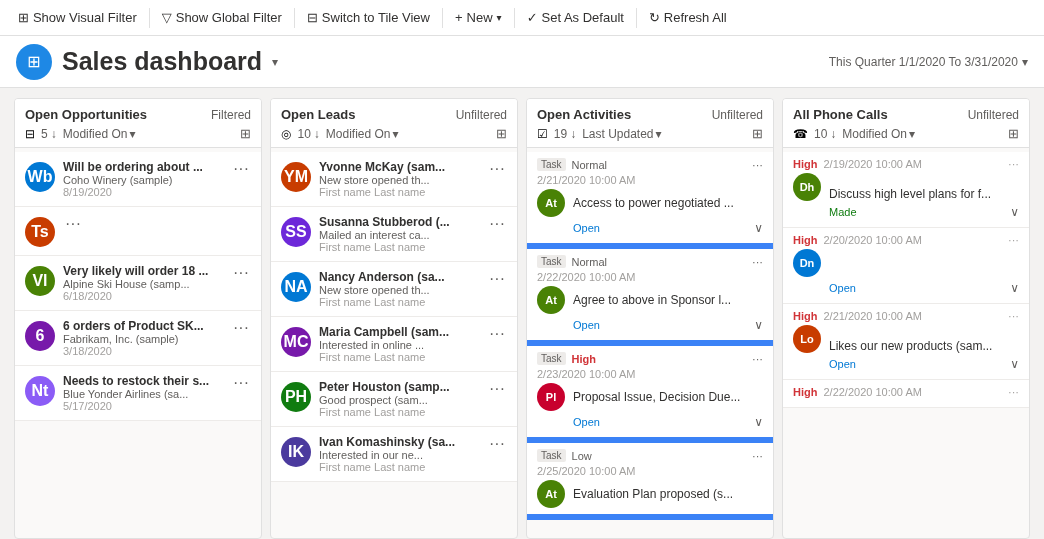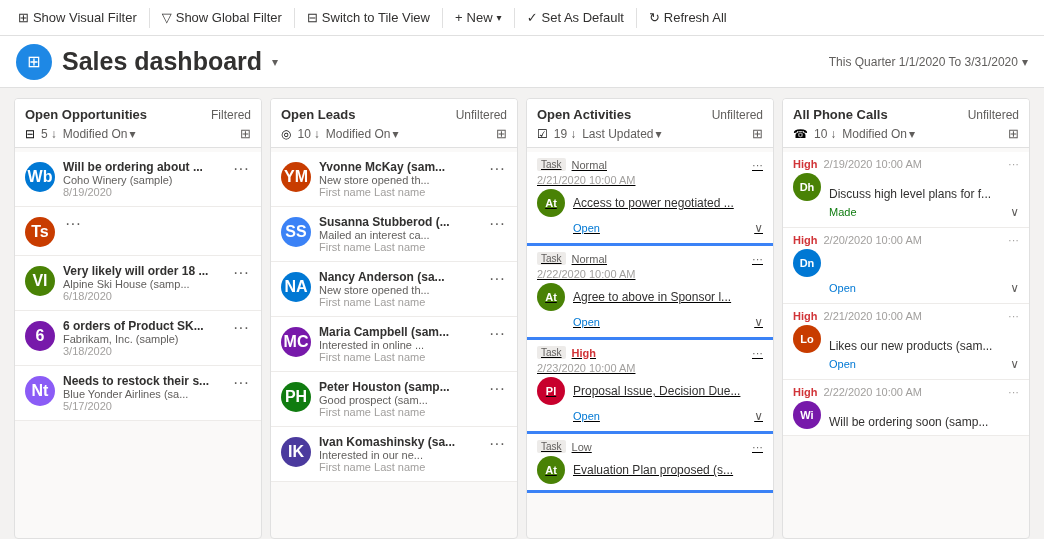--- a/index.html
+++ b/index.html
@@ -65,21 +65,21 @@
     }
     .card-content { flex: 1; min-width: 0; }
     .card-name { font-size: 12px; font-weight: 600; color: #323130; white-space: nowrap; overflow: hidden; text-overflow: ellipsis; }
     .card-sub { font-size: 11px; color: #605e5c; white-space: nowrap; overflow: hidden; text-overflow: ellipsis; }
     .card-date { font-size: 11px; color: #a19f9d; }
     .card-hint { font-size: 11px; color: #a19f9d; }
     .card-more { color: #605e5c; cursor: pointer; font-size: 16px; padding: 0 2px; flex-shrink: 0; }
 
     
     .activity-card {
-      background: #fff; border-bottom: 3px solid #3b82f6; padding: 6px 10px; cursor: pointer; text-decoration: underline;
+      background: #fff; border-bottom: 6px solid #3b82f6; padding: 6px 10px; cursor: pointer;
     }
     .activity-meta { display: flex; align-items: center; gap: 6px; font-size: 11px; color: #605e5c; margin-bottom: 3px; }
     .activity-badge { font-size: 10px; padding: 1px 4px; border-radius: 2px; background: #edebe9; color: #605e5c; }
     .activity-row { display: flex; align-items: center; gap: 8px; }
     .activity-avatar { width: 28px; height: 28px; border-radius: 50%; display: flex; align-items: center; justify-content: center; color: #fff; font-size: 11px; font-weight: 600; flex-shrink: 0; }
     .activity-title { font-size: 12px; color: #323130; font-weight: 500; flex: 1; white-space: nowrap; overflow: hidden; text-overflow: ellipsis; }
     .activity-status { display: flex; align-items: center; justify-content: space-between; padding: 4px 0 2px 36px; font-size: 11px; color: #0078d4; }
     .activity-chevron { color: #605e5c; font-size: 12px; cursor: pointer; }
 
     
@@ -233,21 +233,21 @@
       <div class="card">
         <div class="avatar" style="background:#c83c00;">YM</div>
         <div class="card-content">
           <div class="card-name">Yvonne McKay (sam...</div>
           <div class="card-sub">New store opened th...</div>
           <div class="card-hint">First name Last name</div>
         </div>
         <span class="card-more">···</span>
       </div>
       <div class="card">
-        <div class="avatar" style="background:#3b82f6;">SS</div>
+        <div class="avatar" style="background:#6d28d9;">SS</div>
         <div class="card-content">
           <div class="card-name">Susanna Stubberod (...</div>
           <div class="card-sub">Mailed an interest ca...</div>
           <div class="card-hint">First name Last name</div>
         </div>
         <span class="card-more">···</span>
       </div>
       <div class="card">
         <div class="avatar" style="background:#0078d4;">NA</div>
         <div class="card-content">
@@ -358,20 +358,21 @@
           <span class="activity-chevron">∨</span>
         </div>
       </div>
 
       <div class="activity-card">
         <div class="activity-meta">
           <span class="activity-badge">Task</span>
           <span>Low</span>
           <span style="margin-left:auto;">···</span>
         </div>
+        <div style="font-size:11px;color:#a19f9d;margin-bottom:3px;">2/25/2020 10:00 AM</div>
         <div class="activity-row">
           <div class="activity-avatar" style="background:#498205;">At</div>
           <span class="activity-title">Evaluation Plan proposed (s...</span>
         </div>
       </div>
 
     </div>
   </div>
 
   <div class="col">
@@ -441,22 +442,18 @@
           <span class="phone-chevron">∨</span>
         </div>
       </div>
 
       <div class="phone-card">
         <div class="phone-meta">
           <span class="phone-priority high">High</span>
           <span>2/22/2020 10:00 AM</span>
           <span style="margin-left:auto;">···</span>
         </div>
-        <div class="phone-row">
-          <div class="phone-avatar" style="background:#7719aa;">Wi</div>
-          <span class="phone-title">Will be ordering soon (samp...</span>
-        </div>
       </div>
 
     </div>
   </div>
 
 </div>
 
 </body></html>

